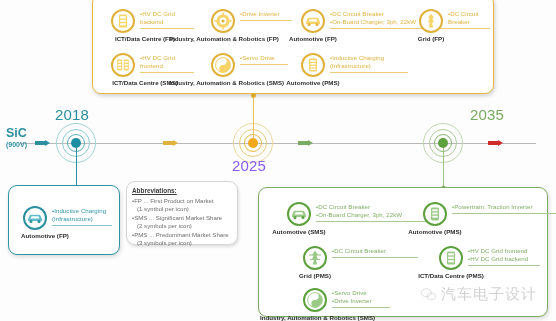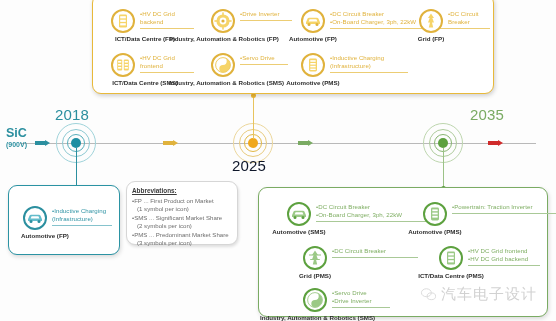--- a/index.html
+++ b/index.html
@@ -118,21 +118,21 @@
   <div class="year" style="left:55px;top:106px;color:#2b8f9f;">2018</div>
   <div class="stem" style="left:76px;top:148px;height:66px;background:#2b8f9f;"></div>
   <div class="stemdot" style="left:74px;top:211px;background:#1e8fa3;"></div>
 
   <div class="node" style="left:253px;top:143px;">
     <div class="ring" style="left:-20px;top:-20px;width:40px;height:40px;border:1px solid #ecd79b;"></div>
     <div class="ring" style="left:-14px;top:-14px;width:28px;height:28px;border:1px solid #e8cb7e;"></div>
     <div class="ring" style="left:-9px;top:-9px;width:18px;height:18px;border:1.3px solid #e2b845;"></div>
     <div class="dot" style="left:-5px;top:-5px;width:10px;height:10px;background:#f0a81c;"></div>
   </div>
-  <div class="year" style="left:232px;top:157px;color:#0f172a;">2025</div>
+  <div class="year" style="left:232px;top:157px;color:#8b5cf6;">2025</div>
   <div class="stem" style="left:253px;top:97px;height:42px;background:#e8c45e;"></div>
   <div class="stemdot" style="left:251px;top:93px;background:#f0ba34;"></div>
 
   <div class="node" style="left:443px;top:143px;">
     <div class="ring" style="left:-20px;top:-20px;width:40px;height:40px;border:1px solid #bdd6ae;"></div>
     <div class="ring" style="left:-14px;top:-14px;width:28px;height:28px;border:1px solid #aecb9c;"></div>
     <div class="ring" style="left:-9px;top:-9px;width:18px;height:18px;border:1.3px solid #88b571;"></div>
     <div class="dot" style="left:-5px;top:-5px;width:10px;height:10px;background:#5da13f;"></div>
   </div>
   <div class="year" style="left:422px;top:106px;color:#7aab63;margin-left:48px;">2035</div>

